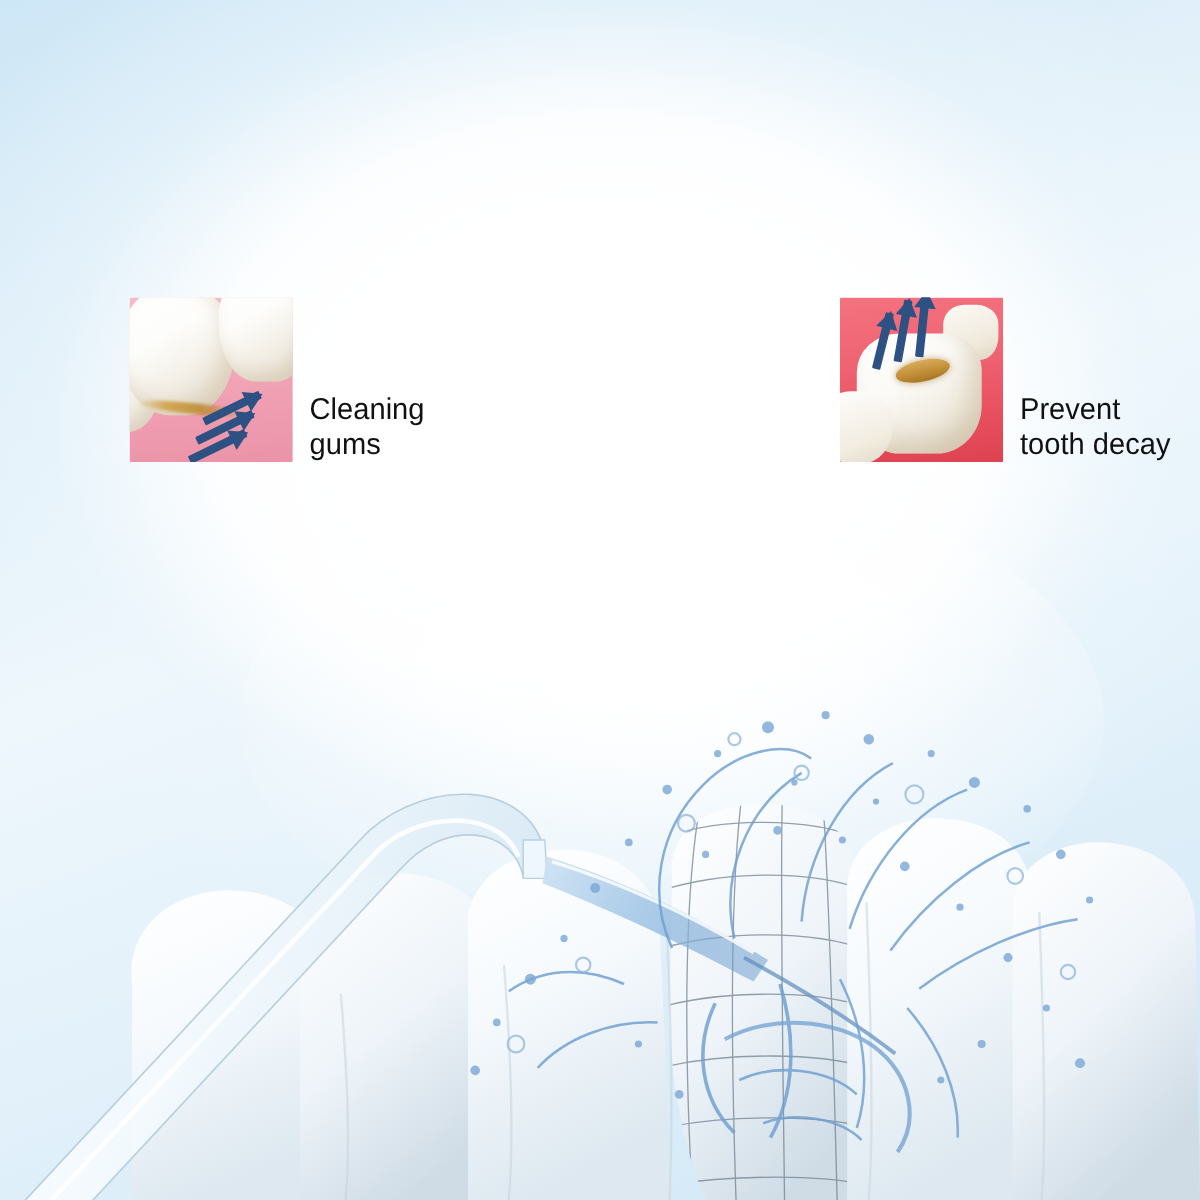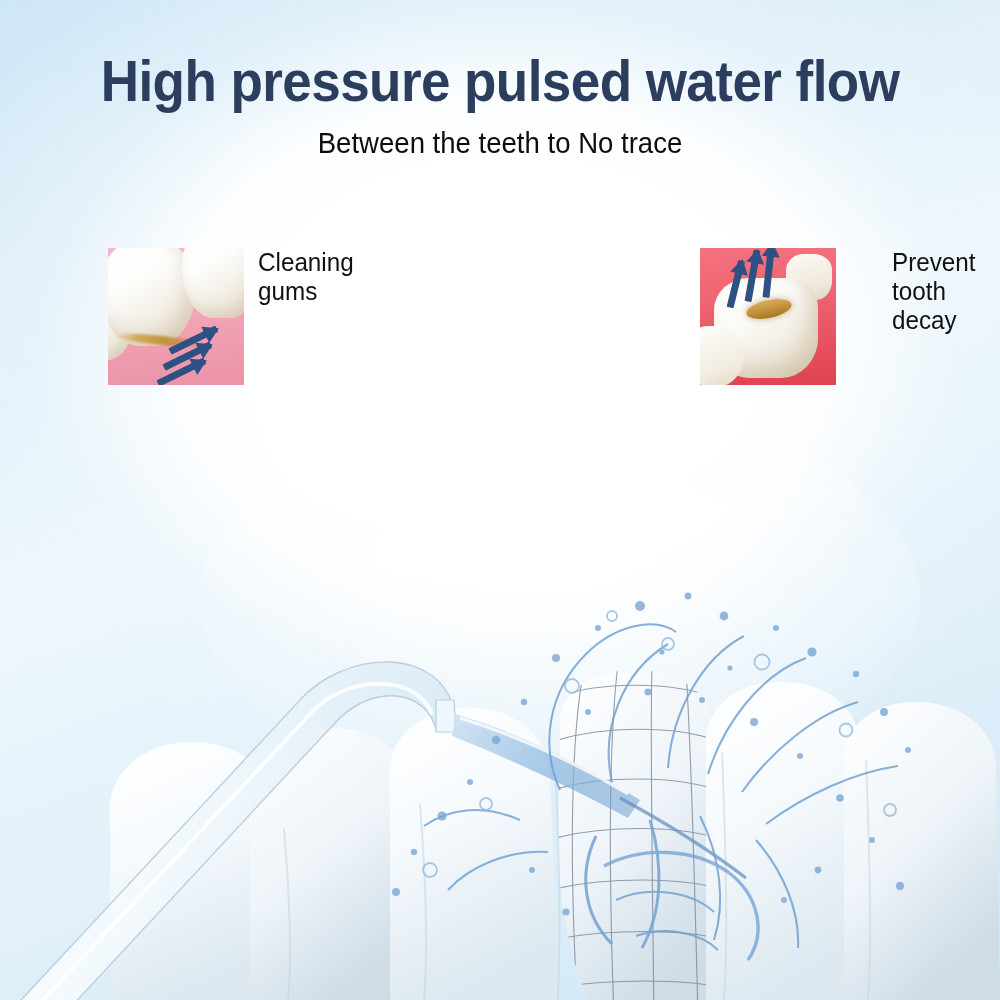--- a/index.html
+++ b/index.html
@@ -23,24 +23,24 @@
     white-space:nowrap;
   }
   .subhead{
     margin:0;padding-top:14px;
     font-size:29px;line-height:34px;font-weight:normal;color:#0d0d0d;
     transform:scaleX(0.95);transform-origin:50% 50%;
     white-space:nowrap;
   }
   
   .features{position:absolute;left:0;top:248px;width:1000px;height:140px;}
-  .feature{position:absolute;top:0;height:137px;display:flex;align-items:flex-start;}
+  .feature{position:absolute;top:0;height:137px;display:flex;align-items:flex-end;}
   .feature.f1{left:108px;}
   .feature.f2{left:400px;}
-  .feature.f3{left:700px;gap:42px;}
+  .feature.f3{left:700px;}
   .thumb{
     position:relative;width:136px;height:137px;overflow:hidden;flex:0 0 auto;
     border-radius:1px;
   }
   .ftext{
     margin-left:14px;font-size:25px;line-height:29px;color:#111;
     white-space:pre-line;
     transform:scaleX(0.97);transform-origin:0 50%;
   }
   
@@ -105,24 +105,20 @@
   }
   
   .hero{position:absolute;left:0;top:400px;width:1000px;height:600px;}
   .hero svg{display:block;width:1000px;height:600px;}
 </style>
 </head>
 <body>
 
 <div class="poster">
 
-  <div class="header">
-    <h1 class="headline">High pressure pulsed water flow</h1>
-    <p class="subhead">Between the teeth to No trace</p>
-  </div>
 
   <div class="features">
 
     <div class="feature f1">
       <div class="thumb">
         <div class="gum pink"></div>
         <div class="tooth t0"></div>
         <div class="tooth t1"></div>
         <div class="tooth t2"></div>
         <div class="goldline" style="left:6px;top:88px;width:96px;transform:rotate(6deg);"></div>

